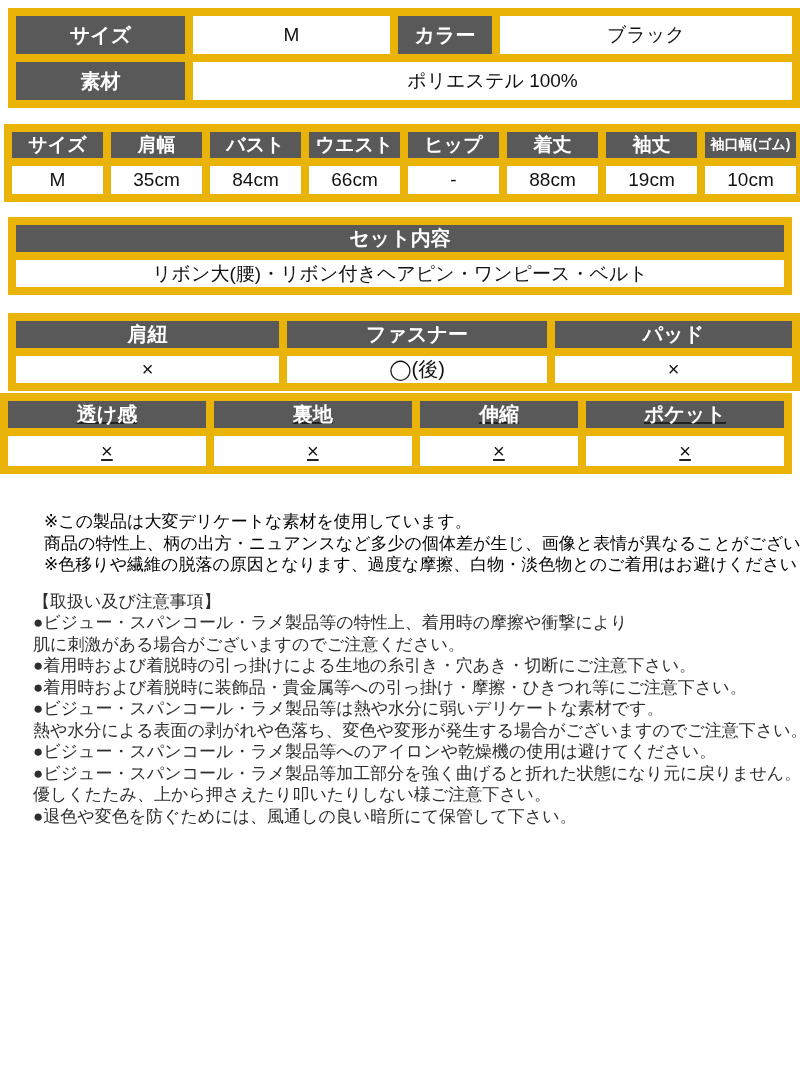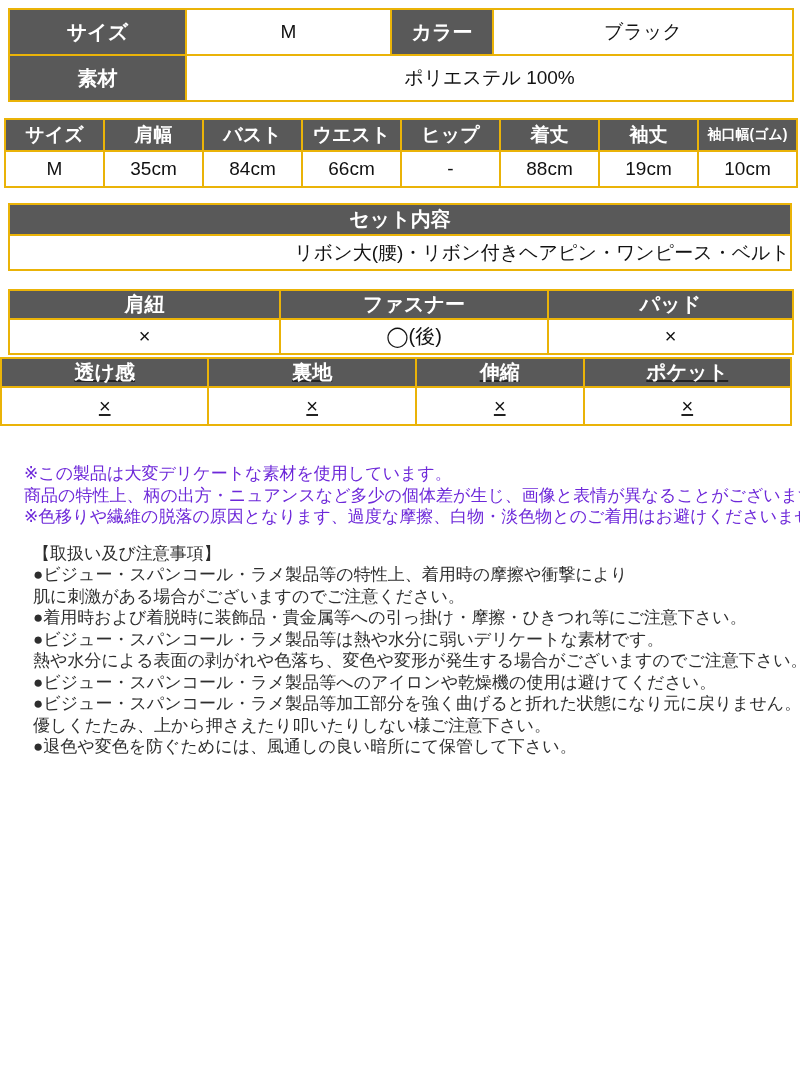--- a/index.html
+++ b/index.html
@@ -13,21 +13,21 @@
     width: 800px;
     height: 1067px;
     background: #ffffff;
     overflow: hidden;
   }
   table {
     border-collapse: collapse;
     table-layout: fixed;
   }
   th, td {
-    border: 2px solid #eab308;
+    border: 8px solid #eab308;
     text-align: center;
     vertical-align: middle;
     overflow: hidden;
     white-space: nowrap;
   }
   th {
     background: #595959;
     color: #ffffff;
     font-weight: bold;
     font-size: 20px;
@@ -55,44 +55,44 @@
   .tbl-meas td { height: 36px; }
   .tbl-meas th.small { font-size: 14px; }
 
   
   .tbl-set {
     width: 784px;
     margin: 15px 8px 0 8px;
     padding-left: 40px;
   }
   .tbl-set th { height: 31px; }
-  .tbl-set td { height: 35px; text-align: right; }
+  .tbl-set td { height: 35px; }
 
   
   .tbl-feat3 {
     width: 784px;
     margin: 18px 8px 0 8px;
   }
   .tbl-feat3 th { height: 29px; }
   .tbl-feat3 td { height: 35px; font-size: 20px; }
 
   
   .tbl-feat4 {
     width: 792px;
     margin: 2px 4px 0 0;
     text-decoration: underline;
   }
   .tbl-feat4 th { height: 27px; }
   .tbl-feat4 td { height: 38px; font-size: 20px; }
 
   .notes {
-    margin: 37px 2px 0 24px;
+    margin: 37px 2px 0 44px;
     font-size: 17px;
     line-height: 21.5px;
-    color: #6d28d9;
+    color: #000000;
   }
   .care {
     margin: 15px 2px 0 33px;
     font-size: 17px;
     line-height: 21.5px;
     color: #2e2e2e;
   }
   .notes div, .care div { white-space: nowrap; }
 </style>
 </head>
@@ -186,20 +186,21 @@
   <div class="notes">
     <div>※この製品は大変デリケートな素材を使用しています。</div>
     <div>商品の特性上、柄の出方・ニュアンスなど多少の個体差が生じ、画像と表情が異なることがございます。</div>
     <div>※色移りや繊維の脱落の原因となります、過度な摩擦、白物・淡色物とのご着用はお避けくださいませ。</div>
   </div>
 
   <div class="care">
     <div>【取扱い及び注意事項】</div>
     <div>●ビジュー・スパンコール・ラメ製品等の特性上、着用時の摩擦や衝撃により</div>
     <div>肌に刺激がある場合がございますのでご注意ください。</div>
+    <div>●着用時および着脱時の引っ掛けによる生地の糸引き・穴あき・切断にご注意下さい。</div>
     <div>●着用時および着脱時に装飾品・貴金属等への引っ掛け・摩擦・ひきつれ等にご注意下さい。</div>
     <div>●ビジュー・スパンコール・ラメ製品等は熱や水分に弱いデリケートな素材です。</div>
     <div>熱や水分による表面の剥がれや色落ち、変色や変形が発生する場合がございますのでご注意下さい。</div>
     <div>●ビジュー・スパンコール・ラメ製品等へのアイロンや乾燥機の使用は避けてください。</div>
     <div>●ビジュー・スパンコール・ラメ製品等加工部分を強く曲げると折れた状態になり元に戻りません。</div>
     <div>優しくたたみ、上から押さえたり叩いたりしない様ご注意下さい。</div>
     <div>●退色や変色を防ぐためには、風通しの良い暗所にて保管して下さい。</div>
   </div>
 
 </div>

